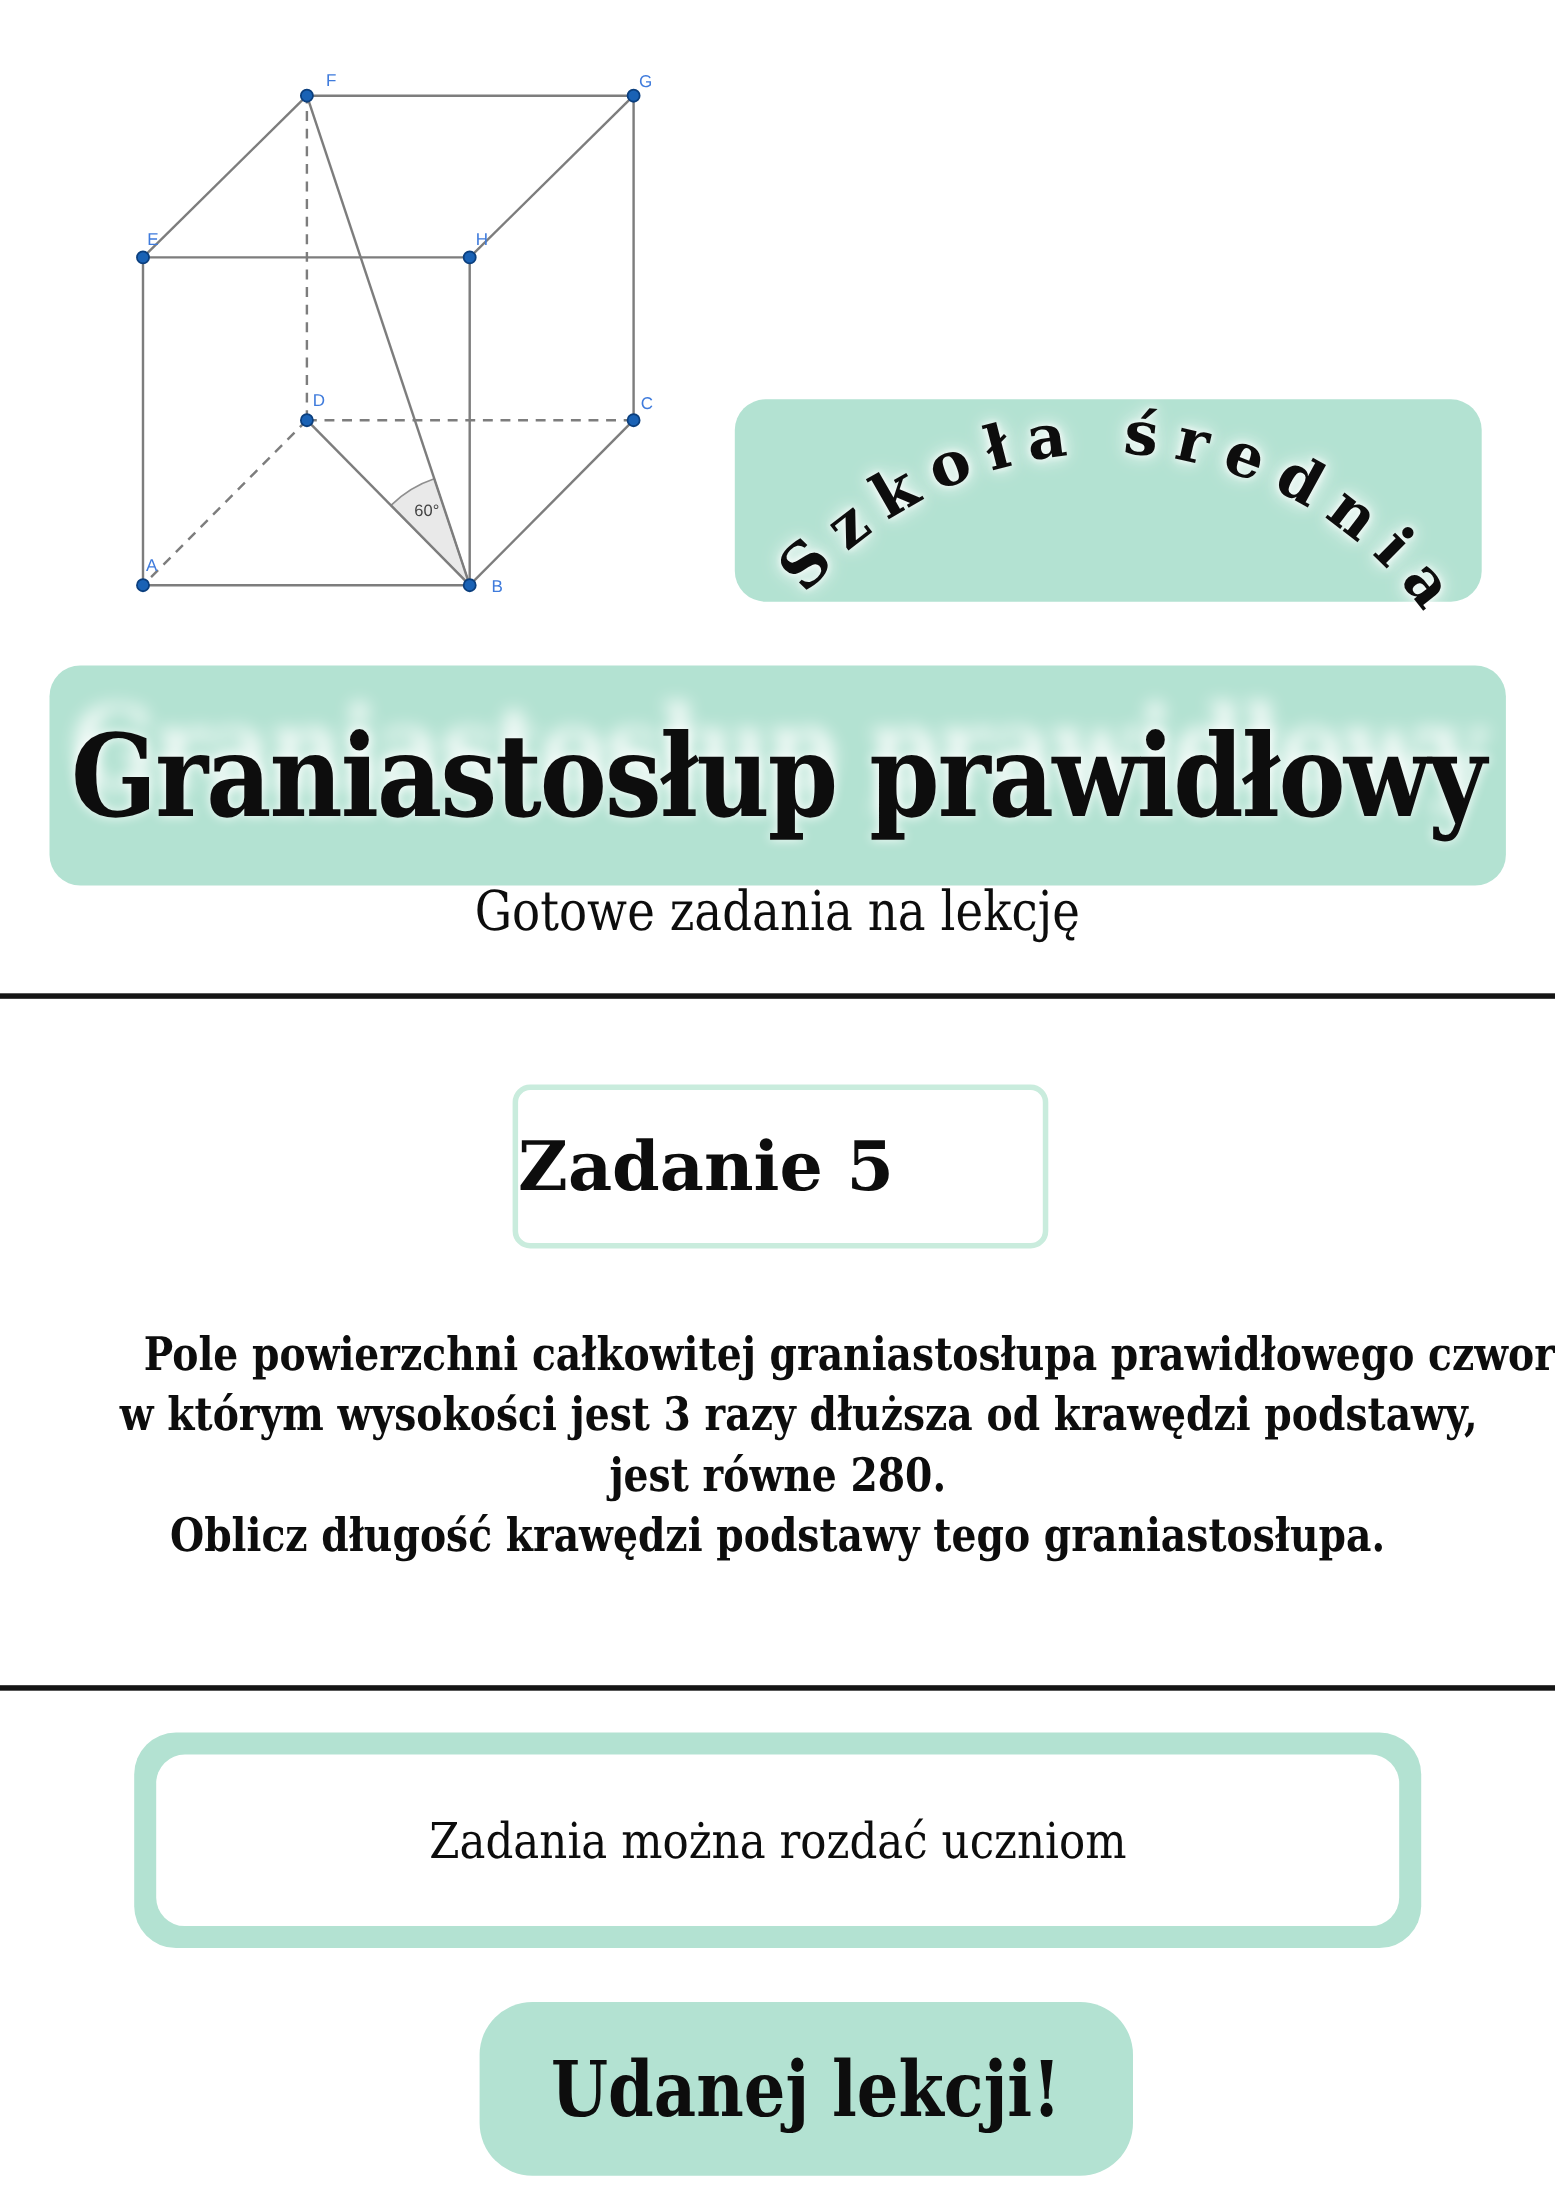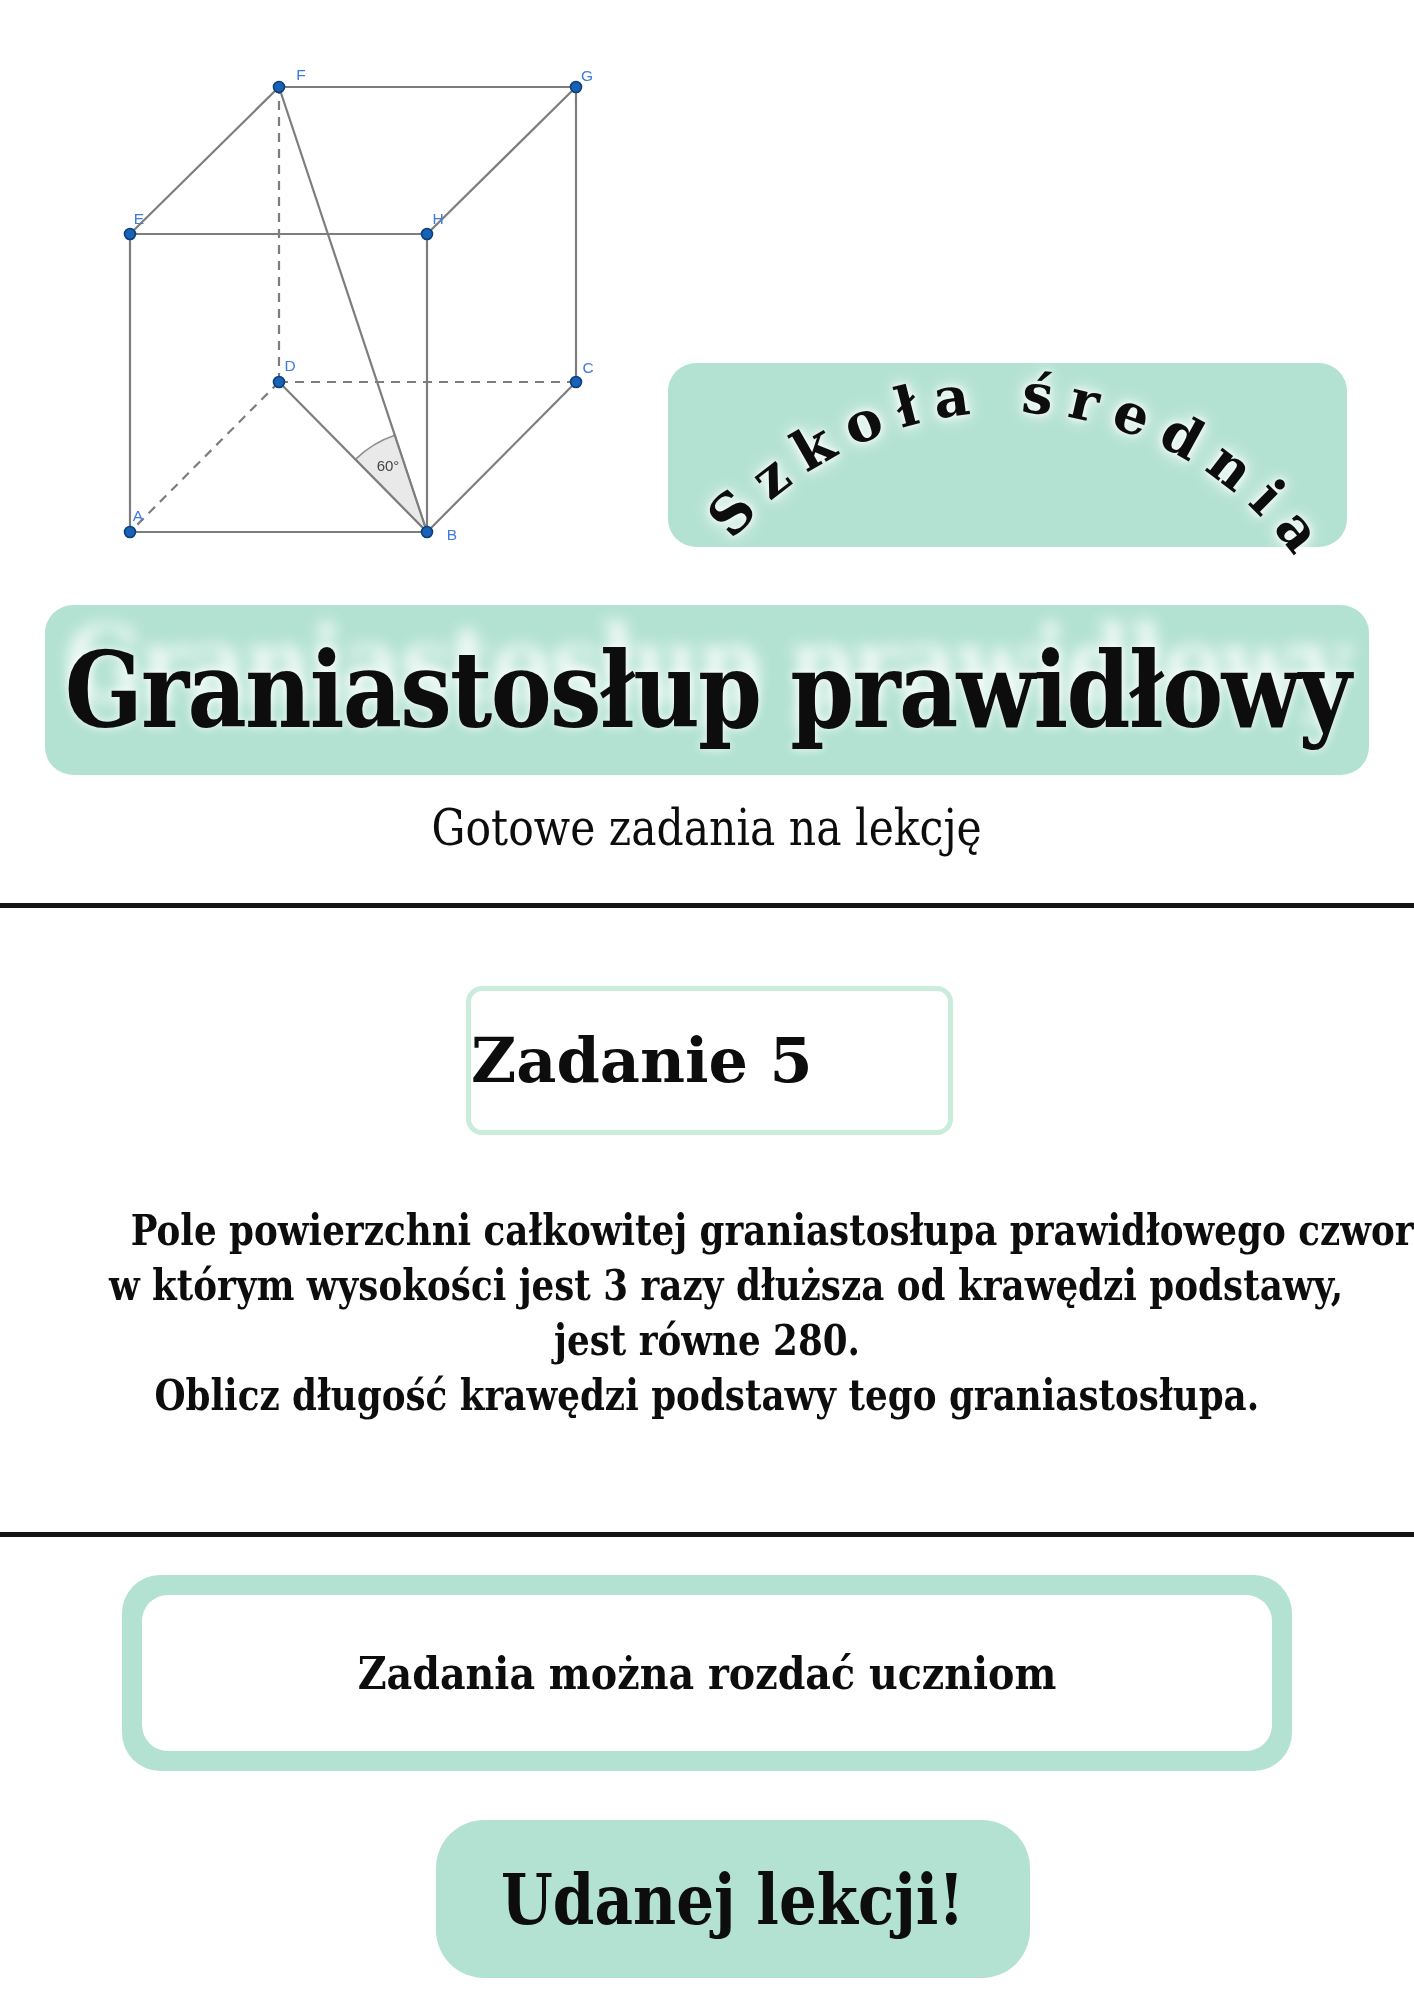--- a/index.html
+++ b/index.html
@@ -14,21 +14,21 @@
 
   
   .school-badge { position:absolute; left:668px; top:363px; width:679px; height:184px;
     background:#b3e2d2; border-radius:28px; }
   .school-badge svg { position:absolute; left:0; top:0; width:100%; height:100%; overflow:visible; }
   .arc-text { font-family:"DejaVu Serif","Liberation Serif",serif; font-weight:bold; font-size:55px;
     fill:#0d0d0d; letter-spacing:15px;
     text-shadow:0 0 6px rgba(255,255,255,.95), 0 0 14px rgba(255,255,255,.85), 0 0 22px rgba(255,255,255,.7); }
 
   
-  .title-bar { position:absolute; left:45px; top:605px; width:1324px; height:170px;
+  .title-bar { position:absolute; left:45px; top:605px; width:1324px; height:200px;
     background:#b3e2d2; border-radius:28px; display:flex; align-items:center; justify-content:center; }
   .title-text { font-size:104px; font-weight:bold; white-space:nowrap; display:inline-block;
     transform:scaleX(0.88); transform-origin:center; letter-spacing:-2px;
     text-shadow:0 0 10px rgba(255,255,255,.95), 0 -26px 16px rgba(255,255,255,.85); }
 
   .subtitle { position:absolute; left:0; top:800px; width:1414px; text-align:center;
     font-size:50px; font-weight:normal; line-height:56px; }
 
   .divider { position:absolute; left:0; width:1414px; height:5px; background:#151515; }
   .divider-1 { top:903px; }
@@ -40,21 +40,21 @@
   .task-text { font-size:62px; font-weight:bold; white-space:nowrap; }
 
   .problem { position:absolute; left:0; top:1203px; width:1414px; text-align:center;
     font-size:42px; font-weight:bold; line-height:55px; }
 
   .info-box { position:absolute; left:122px; top:1575px; width:1170px; height:196px;
     background:#b3e2d2; border-radius:38px; }
   .info-inner { position:absolute; left:20px; top:20px; width:1130px; height:156px;
     background:#ffffff; border-radius:26px; display:flex; flex-direction:column;
     align-items:center; justify-content:center; text-align:center;
-    font-size:45px; font-weight:bold; line-height:63px; }
+    font-size:45px; font-weight:normal; line-height:63px; }
   .info-inner .condensed { transform:scaleX(0.88); }
 
   .footer-badge { position:absolute; left:436px; top:1820px; width:594px; height:158px;
     background:#b3e2d2; border-radius:48px; display:flex; align-items:center; justify-content:center; }
   .footer-text { font-size:70px; font-weight:bold; display:inline-block;
     transform:scaleX(0.85); transform-origin:center; white-space:nowrap; }
 </style>
 </head>
 <body>
 

